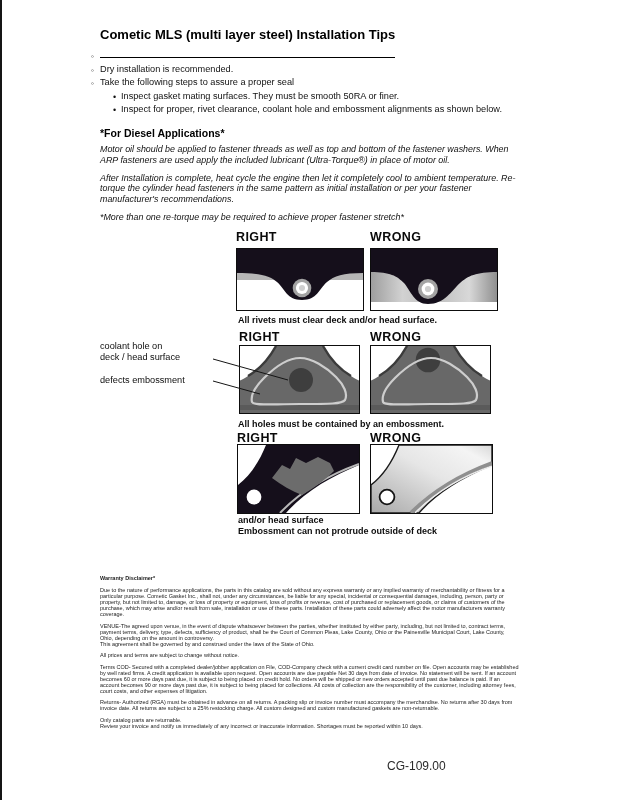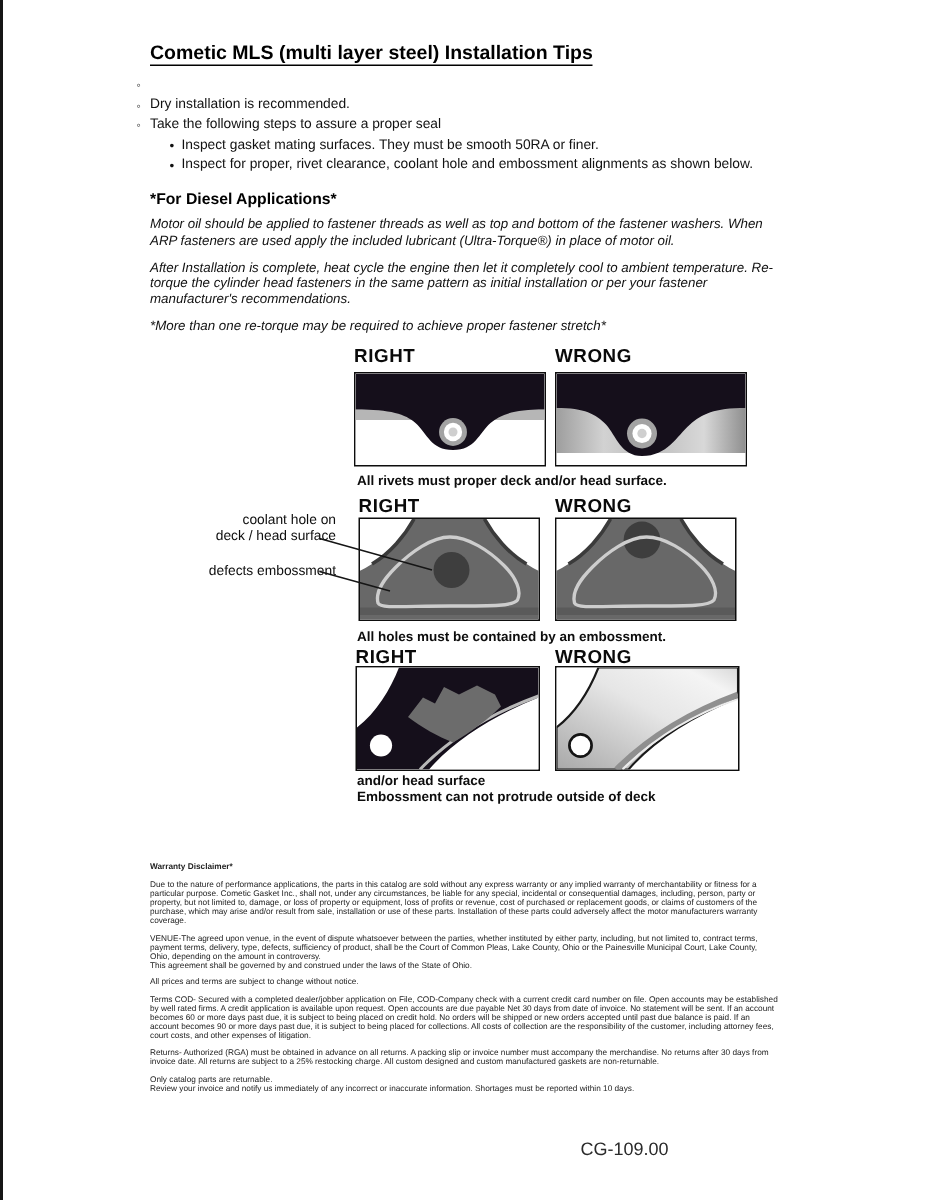--- a/index.html
+++ b/index.html
@@ -5,36 +5,36 @@
   html,body{margin:0;padding:0;}
   body{
     width:618px;height:800px;position:relative;background:#ffffff;
     font-family:"Liberation Sans","DejaVu Sans",sans-serif;color:#1a1a1a;
     overflow:hidden;
   }
   .edge-line{position:absolute;left:0;top:0;width:2px;height:800px;background:#151515;}
   .page{padding:27px 80px 0 100px;}
 
   .doc-title{font-size:13px;font-weight:700;color:#000;margin:0 0 7px 0;}
-  .doc-title span{border-bottom:1.4px solid #000;padding-bottom:1px;text-align:right;}
+  .doc-title span{border-bottom:1.4px solid #000;padding-bottom:15px;text-align:right;}
 
   .bullets{font-size:9.2px;line-height:13.6px;color:#111;}
   .bullet{display:flex;}
   .bullet .marker{width:9px;margin-left:-9px;flex:none;font-size:8px;transform:translateY(1px);}
   .sub{margin-left:13px;}
   .sub .marker{width:8px;margin-left:0;font-size:9px;}
 
   .diesel-heading{font-size:10.5px;font-weight:700;color:#000;margin:10px 0 5px 0;}
   .para{font-size:8.9px;line-height:10.8px;color:#111;width:418px;margin:0 12px 7px 0;font-style:italic;}
 
   .diagrams{position:absolute;left:100px;top:228px;width:430px;height:314px;}
   .dlabel{position:absolute;text-align:left;font-size:12.5px;font-weight:700;letter-spacing:0.4px;color:#0a0a0a;}
   .dbox{position:absolute;border:1.6px solid #0d0d0d;background:#fff;display:block;}
   .dcaption{position:absolute;left:138px;font-size:9px;font-weight:700;color:#0d0d0d;line-height:10.6px;}
-  .callout{position:absolute;left:12px;width:112px;text-align:right;font-size:9.2px;line-height:11px;color:#0d0d0d;}
+  .callout{position:absolute;left:0;width:112px;text-align:left;font-size:9.2px;line-height:11px;color:#0d0d0d;}
   .leader-overlay{position:absolute;left:0;top:0;pointer-events:none;}
 
   .warranty{position:absolute;left:100px;top:575px;width:419px;font-size:5.5px;line-height:6px;color:#222;}
   .warranty .w-head{font-weight:700;margin:0 0 6px 0;}
   .warranty p{margin:0 0 5.6px 0;}
   .footer-code{position:absolute;left:387px;top:759px;font-size:12px;color:#2a2a2a;}
 </style>
 </head>
 <body>
 
@@ -104,21 +104,21 @@
     <rect x="0" y="23" width="126" height="30" fill="url(#gw1)"></rect>
     <rect x="0" y="53" width="126" height="8" fill="#ffffff"></rect>
     <path d="M0,0 H126 V23 C105,23 97,27 89,34 C80,42 74,55 57,55 C43,55 40,42 33,34 C26,27 19,23 0,23 Z" fill="#150f1b"></path>
     <g>
       <circle cx="57" cy="40" r="10" fill="#a3a3a3"></circle>
       <circle cx="57" cy="40" r="6.4" fill="#ffffff"></circle>
       <circle cx="57" cy="40" r="3.1" fill="#cfcfcf"></circle>
     </g>
   </svg>
 
-  <div class="dcaption" style="top:87px">All rivets must proper deck and/or head surface.</div>
+  <div class="dcaption" style="top:87px">All rivets must clear deck and/or head surface.</div>
 
   <div class="dlabel" style="left:139px;top:102px;width:122px">RIGHT</div>
   <div class="dlabel" style="left:270px;top:102px;width:122px">WRONG</div>
 
   <div class="callout" style="top:113px">
     <div>coolant hole on</div>
     <div>deck / head surface</div>
   </div>
   <div class="callout" style="top:147px">defects embossment</div>
 

